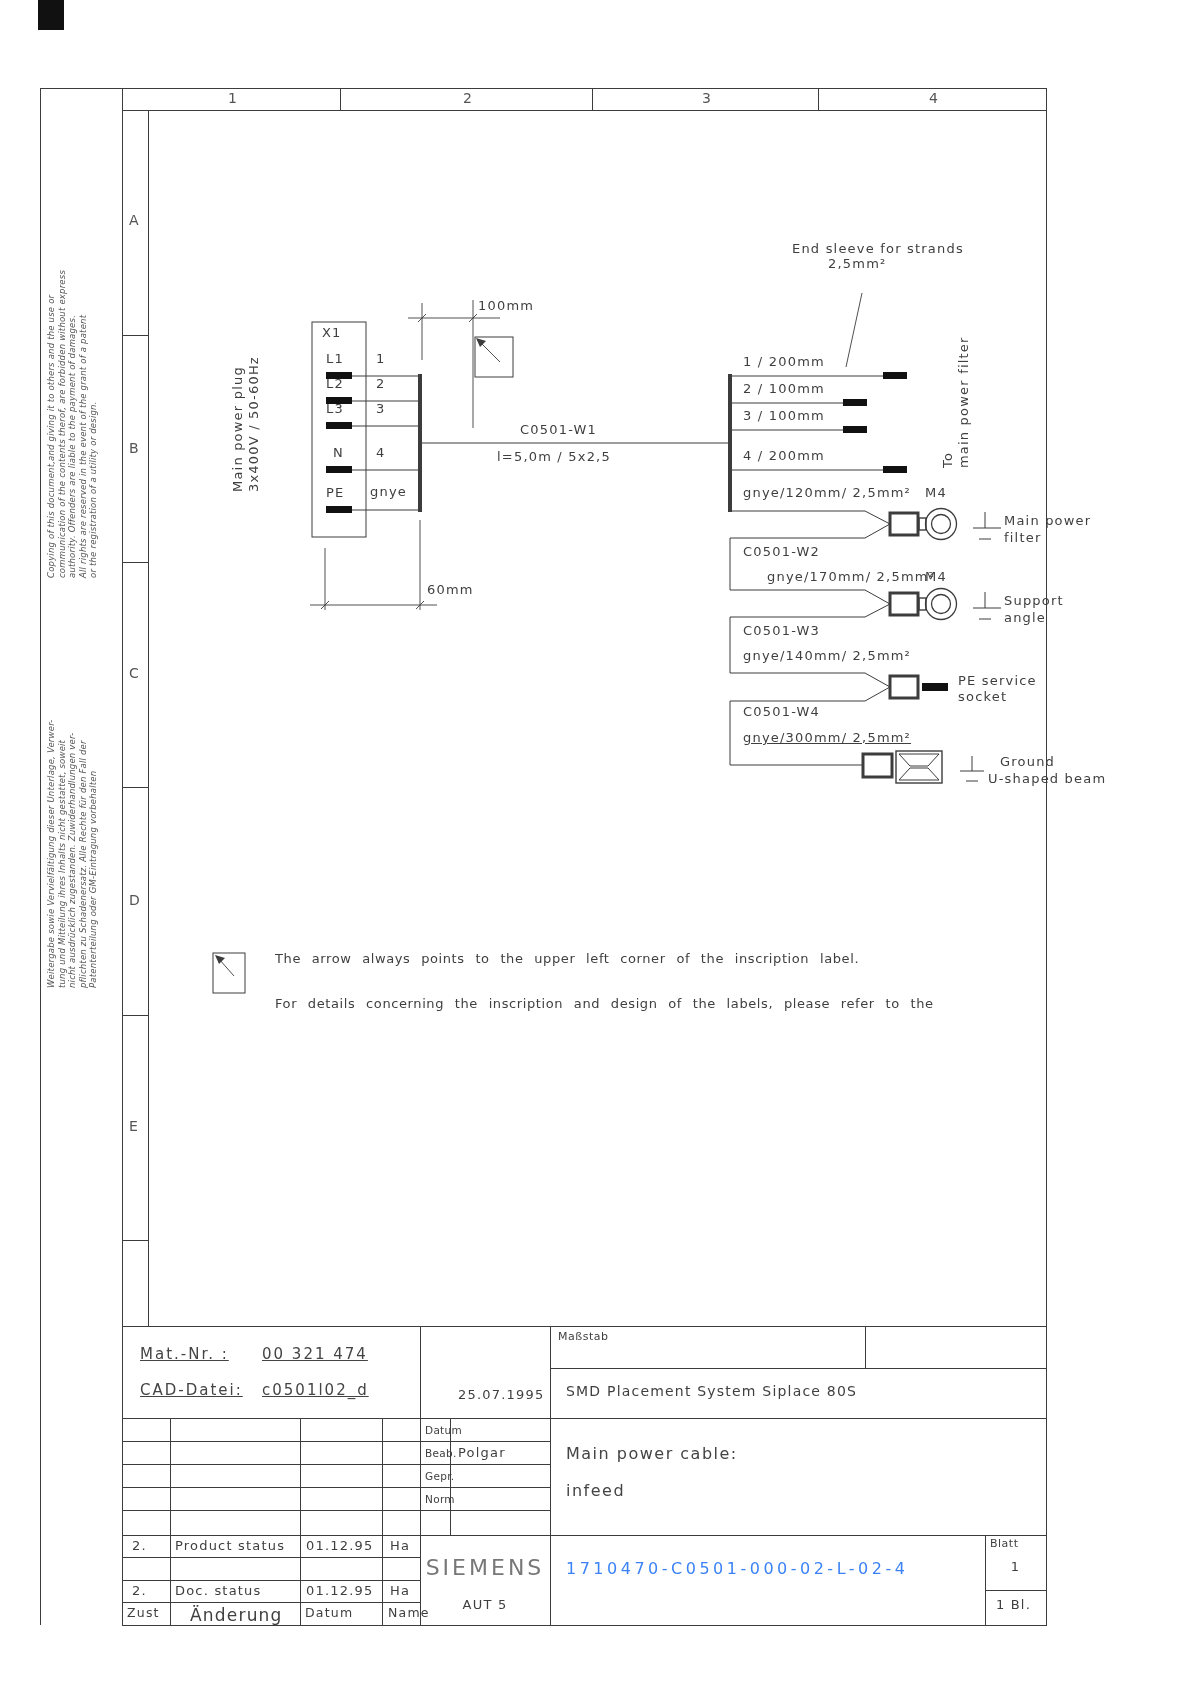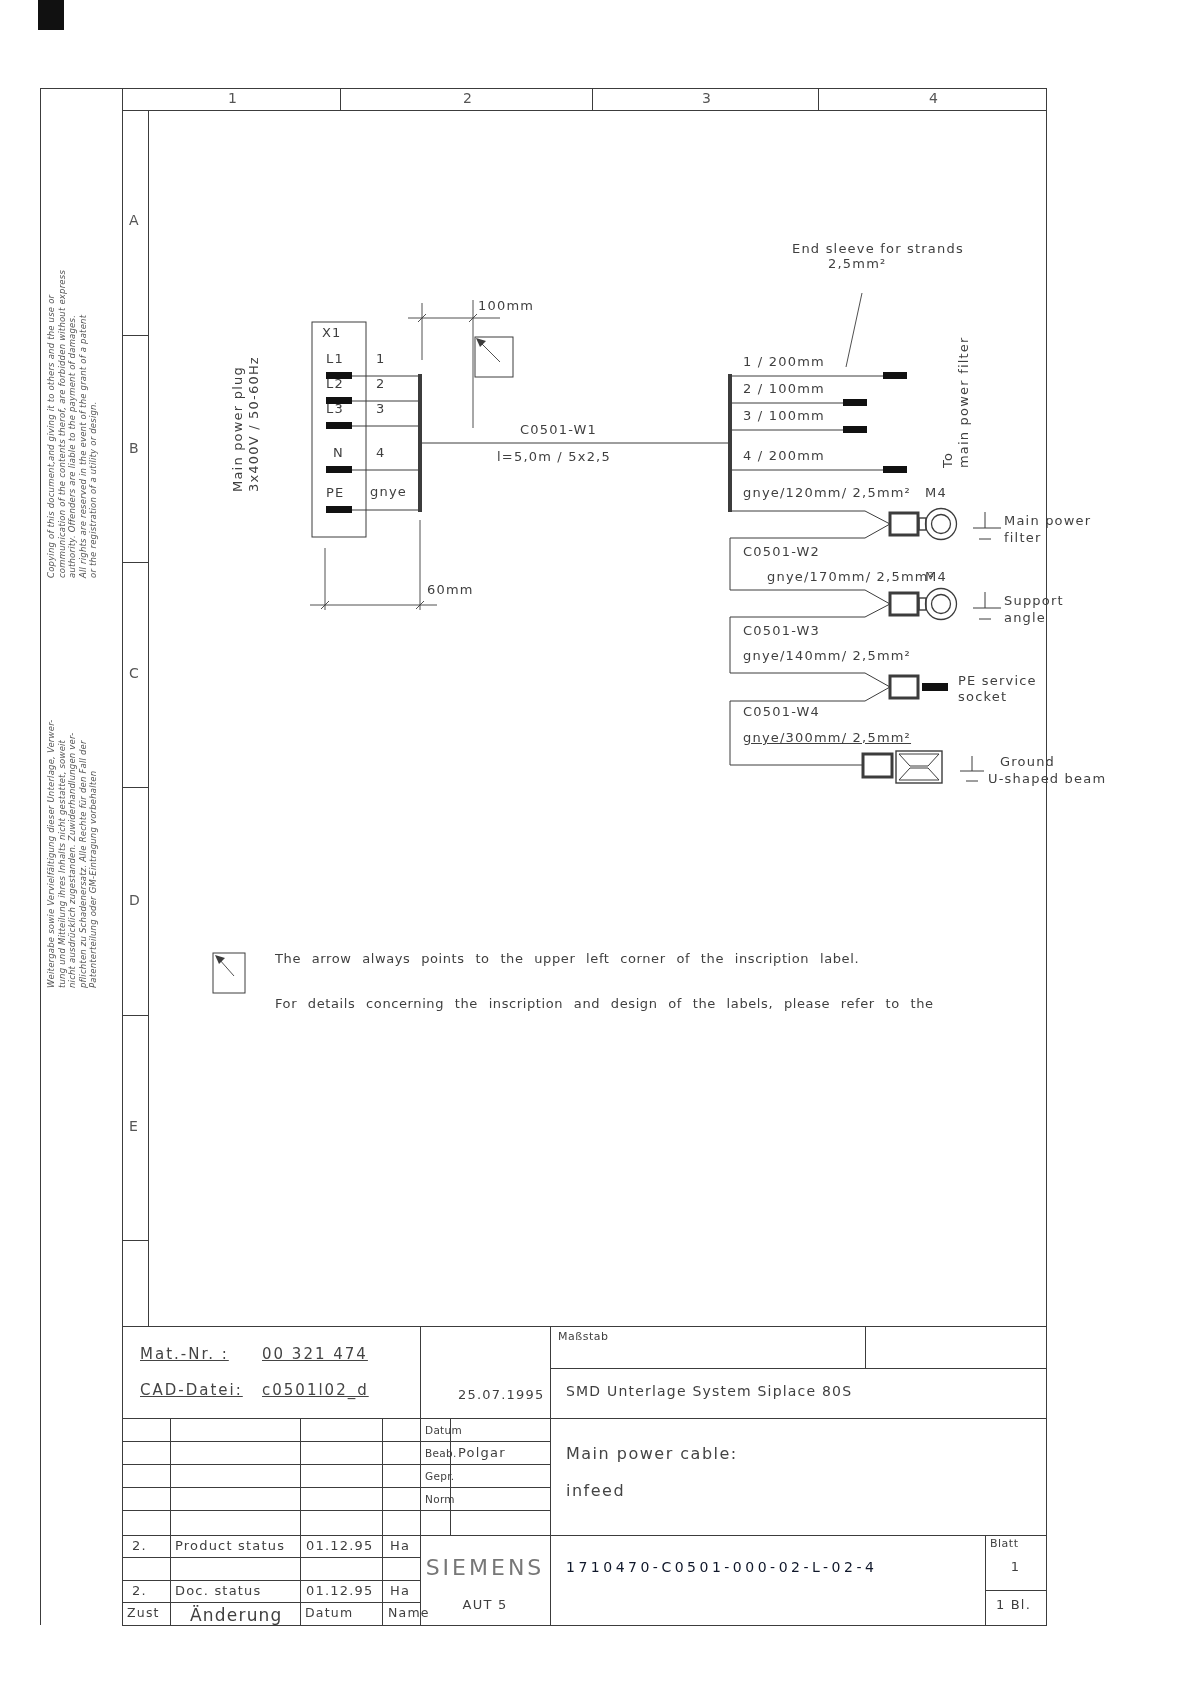--- a/index.html
+++ b/index.html
@@ -8,21 +8,21 @@
   svg.lines{position:absolute;left:0;top:0;}
   .t{position:absolute;white-space:nowrap;font-size:13px;letter-spacing:1.2px;color:#3f3f3f;line-height:1.1;}
   .small{font-size:11px;letter-spacing:.5px;}
   .tiny{font-size:10.5px;letter-spacing:.3px;}
   .note{font-size:13px;word-spacing:6px;letter-spacing:.6px;}
   .rot{position:absolute;transform:rotate(-90deg);transform-origin:0 0;white-space:nowrap;line-height:16px;}
   .margin-note{position:absolute;transform:rotate(-90deg);transform-origin:0 0;font-style:italic;
                font-size:8.5px;line-height:10.6px;letter-spacing:.2px;color:#555;white-space:nowrap;}
   .big{font-size:16px;letter-spacing:1.5px;color:#444;}
   .mat{font-size:15px;letter-spacing:2px;color:#444;text-decoration:underline;}
-  .docnum{font-size:14px;letter-spacing:3.5px;color:#0f172a;}
+  .docnum{font-size:16px;letter-spacing:3.5px;color:#3b82f6;}
   .siemens{font-size:22px;letter-spacing:3px;color:#777;text-align:center;width:130px;}
   .ctr{text-align:center;}
   .head{font-size:14px;color:#555;}
 </style>
 </head>
 <body>
 
 <div id="sheet">
 
   <svg class="lines" width="1188" height="1684" viewBox="0 0 1188 1684">
@@ -267,21 +267,21 @@
 
   <div class="t note" style="left:275px;top:952px;">The arrow always points to the upper left corner of the inscription label.</div>
   <div class="t note" style="left:275px;top:997px;">For details concerning the inscription and design of the labels, please refer to the</div>
 
   <div class="t mat" style="left:140px;top:1346px;">Mat.-Nr. :</div>
   <div class="t mat" style="left:262px;top:1346px;">00 321 474</div>
   <div class="t mat" style="left:140px;top:1382px;">CAD-Datei:</div>
   <div class="t mat" style="left:262px;top:1382px;">c0501l02_d</div>
 
   <div class="t small" style="left:558px;top:1331px;">Maßstab</div>
-  <div class="t" style="left:566px;top:1384px;font-size:14px;">SMD Unterlage System Siplace 80S</div>
+  <div class="t" style="left:566px;top:1384px;font-size:14px;">SMD Placement System Siplace 80S</div>
 
   <div class="t tiny" style="left:425px;top:1425px;">Datum</div>
   <div class="t" style="left:458px;top:1388px;text-align:right;">25.07.1995</div>
   <div class="t tiny" style="left:425px;top:1448px;">Beab.</div>
   <div class="t" style="left:458px;top:1446px;">Polgar</div>
   <div class="t tiny" style="left:425px;top:1471px;">Gepr.</div>
   <div class="t tiny" style="left:425px;top:1494px;">Norm</div>
 
   <div class="t big" style="left:566px;top:1445px;">Main power cable:</div>
   <div class="t big" style="left:566px;top:1482px;">infeed</div>

